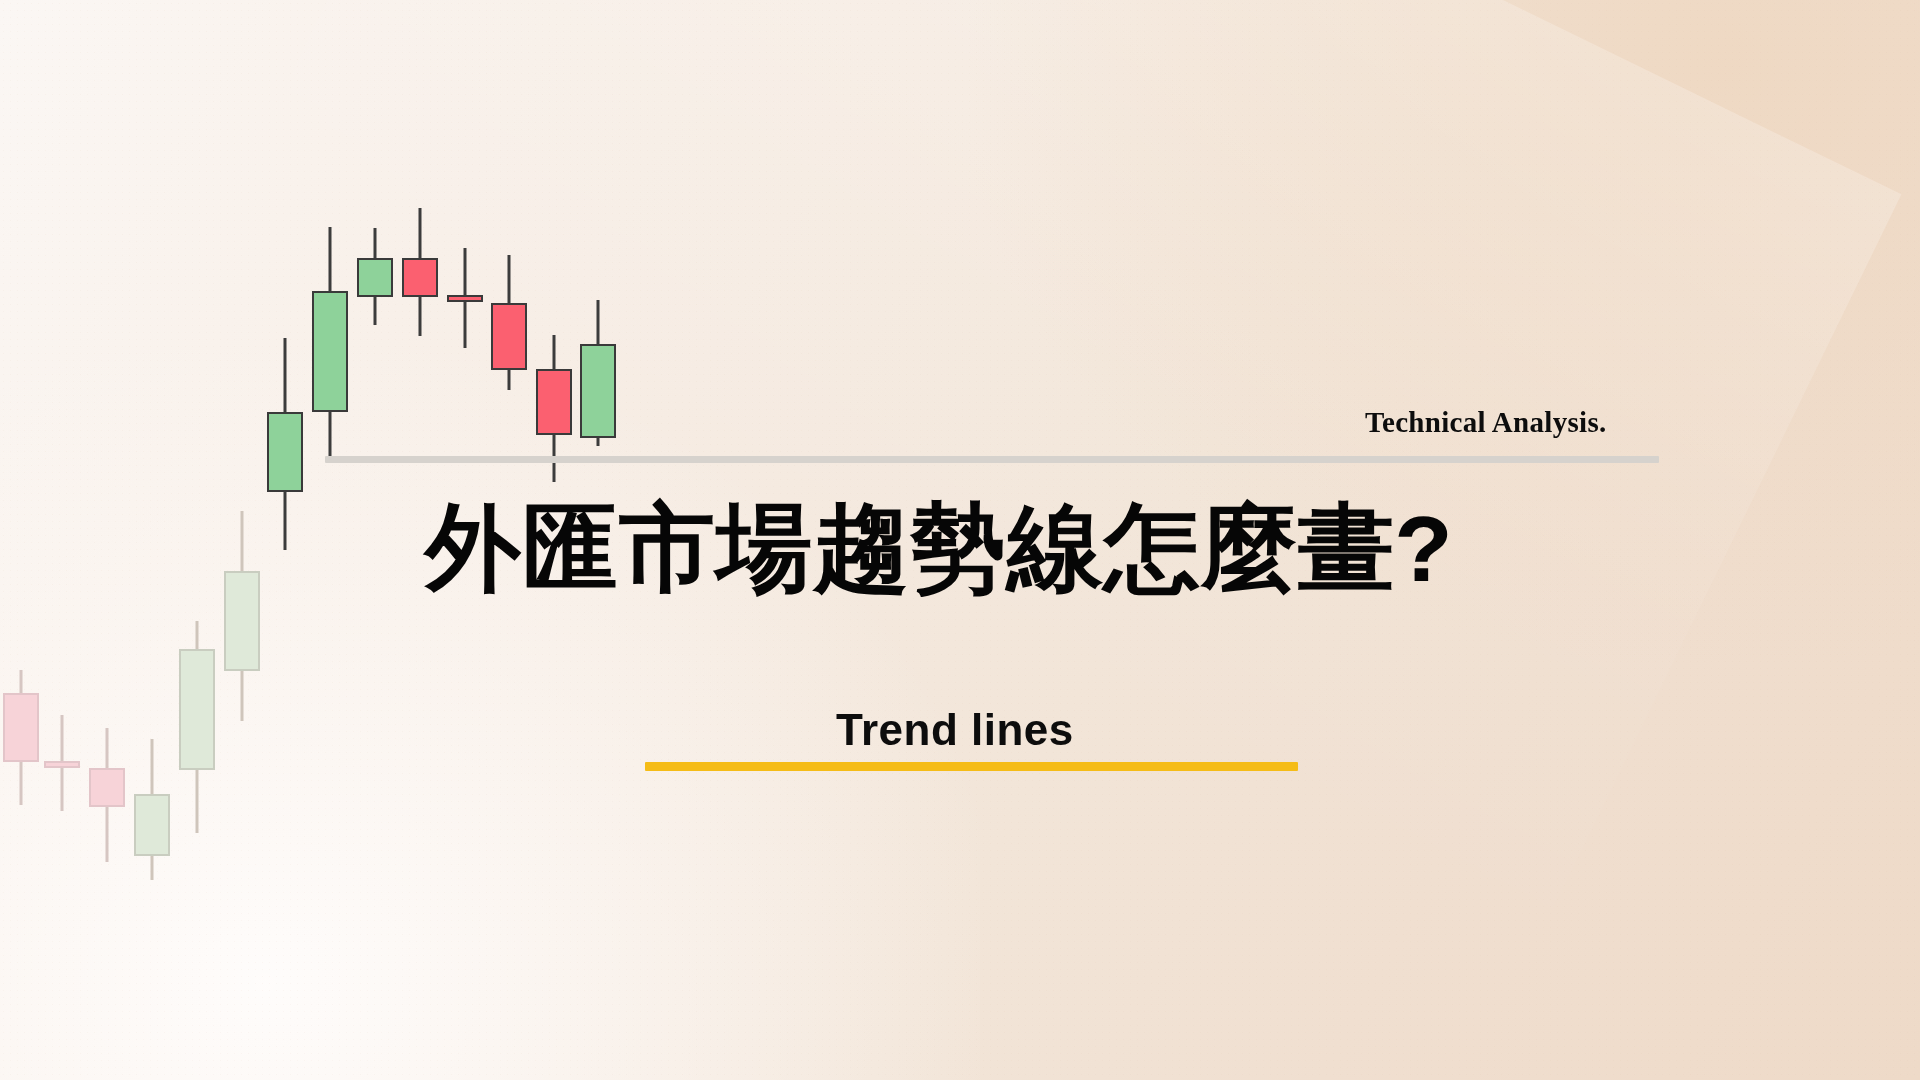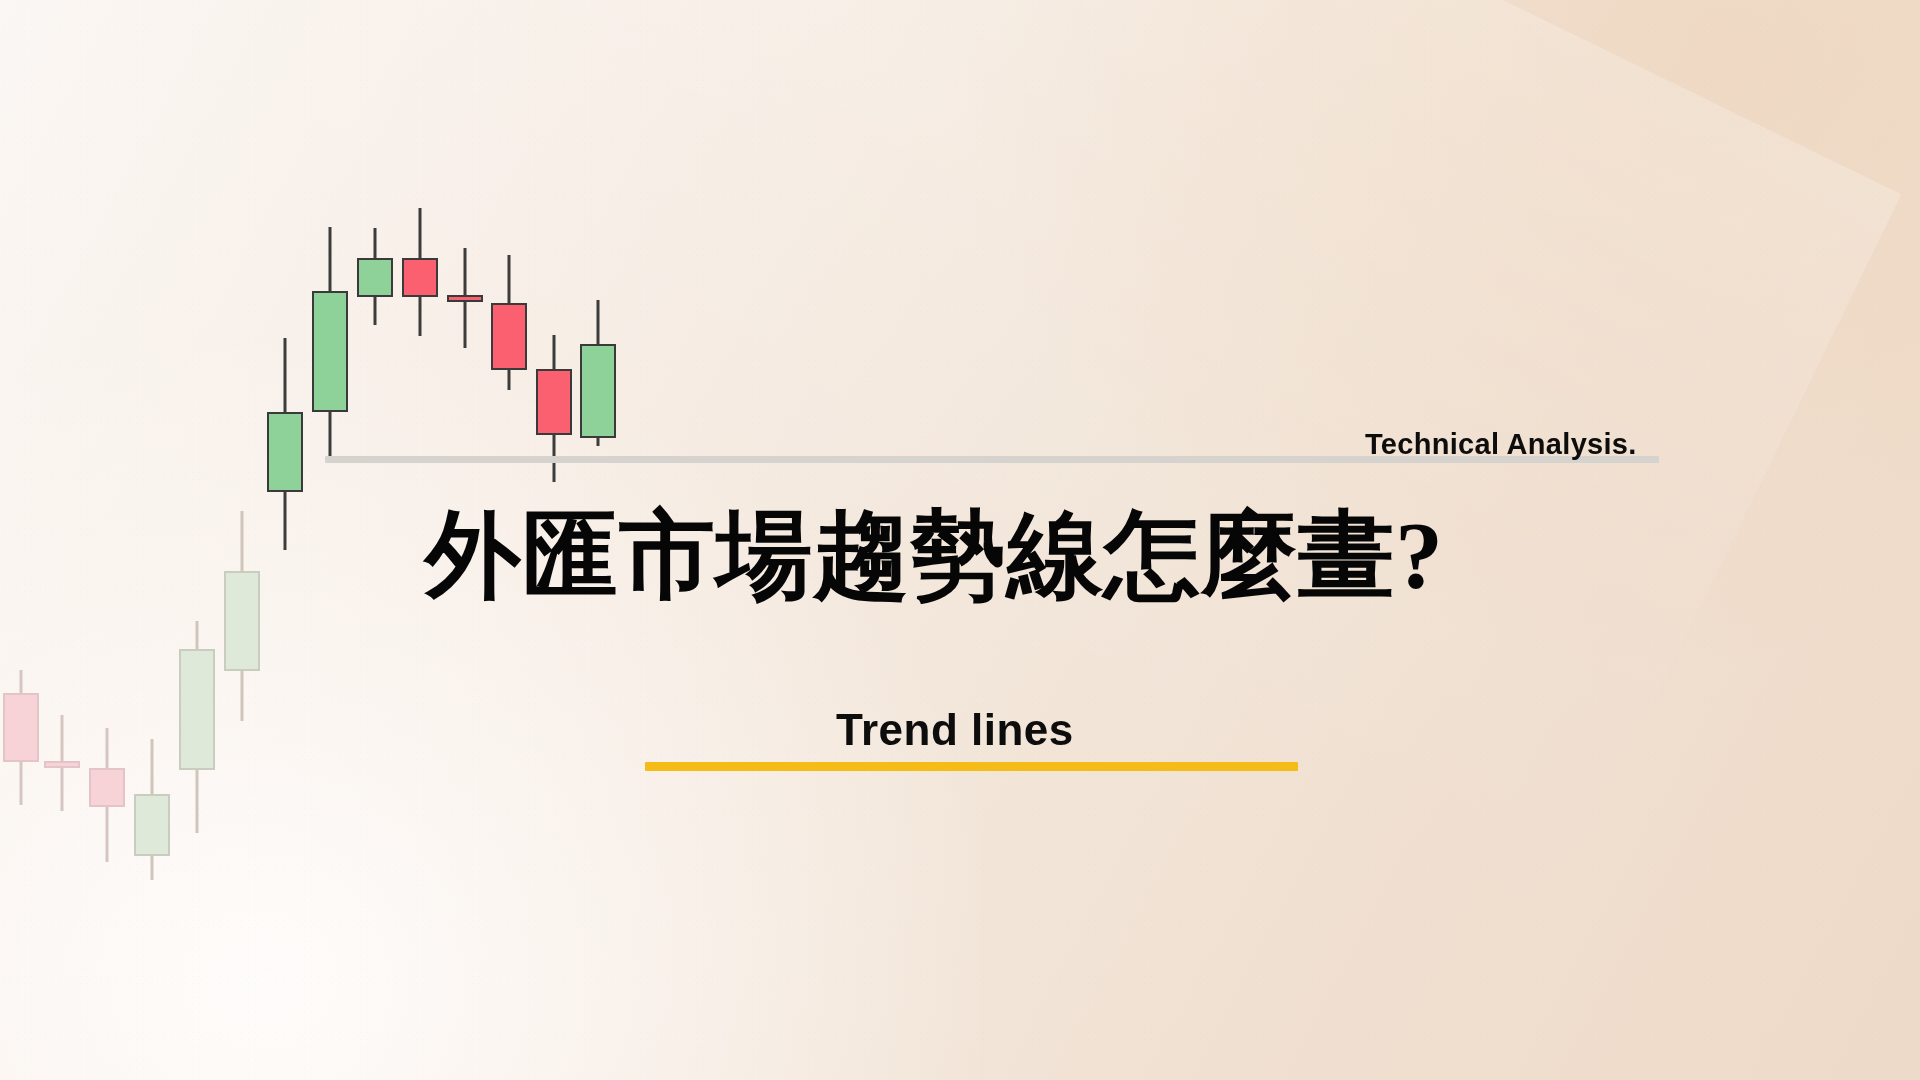--- a/index.html
+++ b/index.html
@@ -117,21 +117,21 @@
     white-space: nowrap;
   }
   .headline {
     position: absolute;
     font-weight: 700;
     font-size: 96px;
     line-height: 1.08;
     letter-spacing: 1px;
     color: #060606;
     white-space: nowrap;
-    font-family: Liberation Serif, serif;
+    font-family: Liberation Mono, monospace;
   }
   .subhead {
     position: absolute;
     font-weight: 700;
     font-size: 44px;
     letter-spacing: 0.5px;
     color: #0d0d0d;
     white-space: nowrap;
   }
   .underline-bar {
@@ -206,21 +206,21 @@
         <div class="body" style="top: 34px; height: 66px;"></div>
       </div>
       <div class="candle up" style="left: 580px; top: 300px; width: 36px; height: 146px;">
         <div class="wick" style="top: 0px; height: 146px;"></div>
         <div class="body" style="top: 44px; height: 94px;"></div>
       </div>
     </div>
 
   <div class="trend-rule" id="support-rule" style="left: 325px; top: 456px; width: 1334px; background: rgb(214, 210, 205);"></div>
 
-  <div class="eyebrow" style="left:1365px; top:428px;">Technical Analysis.</div>
+  <div class="eyebrow" style="left:1365px; top:406px;font-family:Liberation Serif, serif;">Technical Analysis.</div>
 
   <div class="headline" style="left:425px; top:504px;">外匯市場趨勢線怎麼畫?</div>
 
   <div class="subhead" style="left:836px; top:705px;">Trend lines</div>
 
   <div class="underline-bar" style="left: 645px; top: 762px; width: 653px; background: rgb(245, 188, 23);"></div>
 
 </div>
 
 </body></html>

